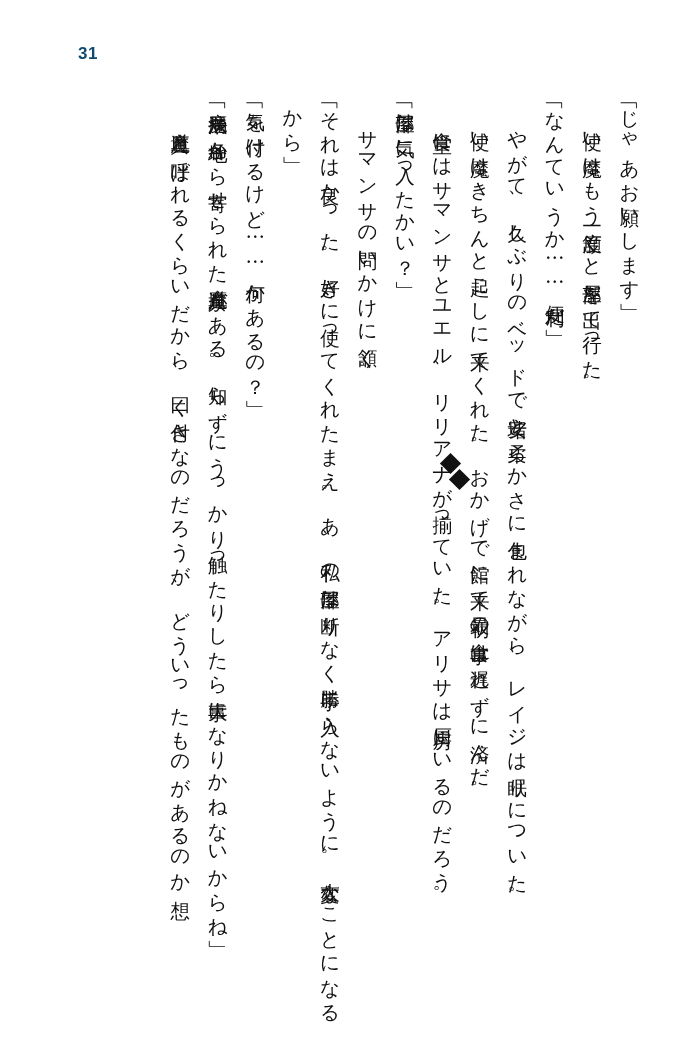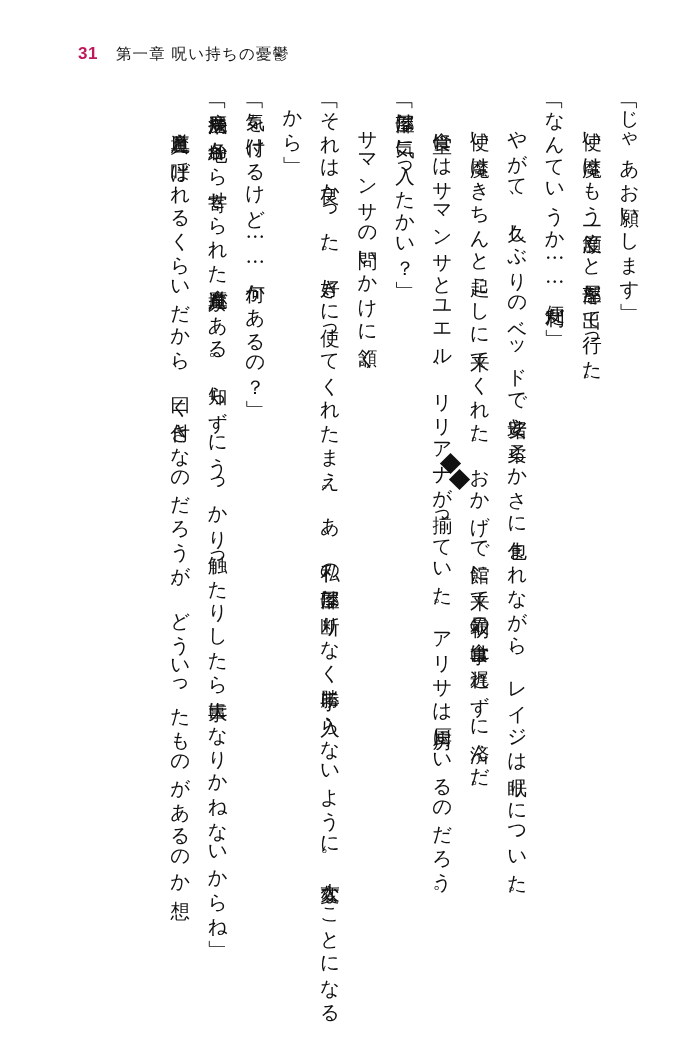--- a/index.html
+++ b/index.html
@@ -29,21 +29,21 @@
     display: flex;
     align-items: baseline;
     gap: 18px;
     white-space: nowrap;
   }
   .page-number {
     font-family: "Liberation Sans", sans-serif;
     font-weight: bold;
     font-size: 17px;
     letter-spacing: 0.5px;
-    color: #be185d;
+    color: #0c4a6e;
   }
   .chapter-title {
     font-family: "Liberation Sans", sans-serif;
     font-size: 15.5px;
     letter-spacing: 1.2px;
     color: #1a1a1a;
   }
 
   
   .body-area {
@@ -92,21 +92,20 @@
   .divider .dia.one { left: 1px;  top: 6px; }
   .divider .dia.two { left: 10px; top: 22px; }
 </style>
 </head>
 <body>
 
 <div class="page">
 
   <div class="header">
     <span class="page-number">31</span>
-    <span class="chapter-title">第一章 呪い持ちの憂鬱</span>
   </div>
 
   <div class="divider">
     <span class="dia one"></span>
     <span class="dia two"></span>
   </div>
 
   <div class="body-area">
     <div class="vtext">
       <p>「じゃあお願いします」</p>

